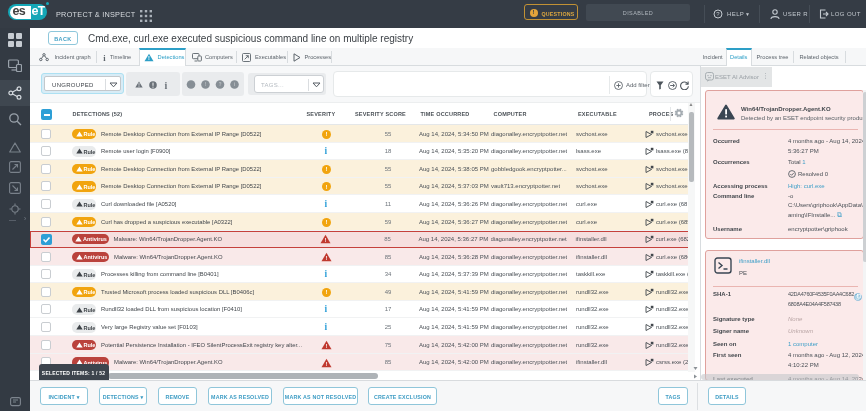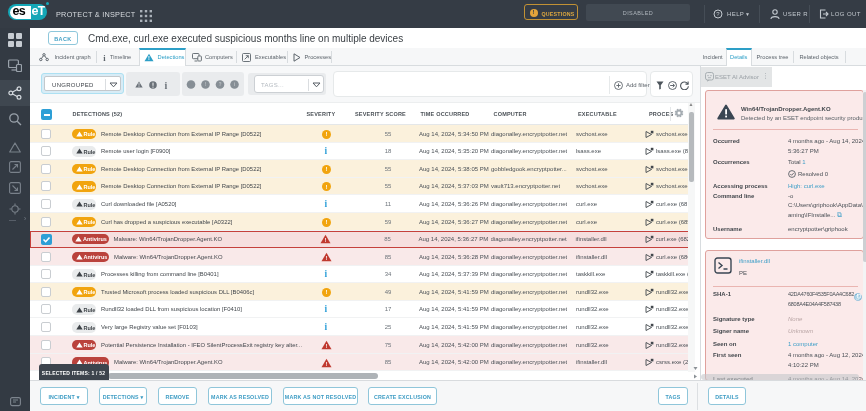--- a/index.html
+++ b/index.html
@@ -7,21 +7,21 @@
 .ab{position:absolute;}
 .tx{position:absolute;white-space:nowrap;}
 </style></head>
 <body>
 <div class="ab" style="left:0;top:0;width:866px;height:411px;overflow:hidden;">
 
 <div class="ab" style="left:0;top:0;width:866px;height:28px;background:#353c45;">
 
   <div class="ab" style="left:8px;top:4px;width:39px;height:16px;background:#14a7b7;border-radius:8px;overflow:hidden;">
     <div class="ab" style="left:1.5px;top:1.5px;width:21px;height:13px;background:#fff;border-radius:6.5px 0 0 6.5px;"></div>
-    <div class="tx" style="left:4.5px;top:0px;font-size:12.5px;font-weight:bold;color:#000000;letter-spacing:-0.8px;">es</div>
+    <div class="tx" style="left:4.5px;top:0px;font-size:12.5px;font-weight:bold;color:#404040;letter-spacing:-0.8px;">es</div>
     <div class="tx" style="left:23.5px;top:0px;font-size:12.5px;font-weight:bold;color:#fff;letter-spacing:-0.8px;">eT</div>
   </div>
   <div class="ab" style="left:46px;top:2px;width:3px;height:3px;border-radius:50%;background:#14a7b7;"></div>
   <div class="tx" style="left:56px;top:10px;font-size:7.3px;color:#d8dce0;letter-spacing:0.25px;">PROTECT &amp; INSPECT</div>
 
   <div class="ab" style="left:140px;top:8px;width:12px;height:12px;">
     <svg width="12" height="12">
           <g fill="#aab1b9">
     <rect x="0" y="0" width="2.4" height="2.4"></rect>
             <rect x="4.8" y="0" width="2.4" height="2.4"></rect>
@@ -128,21 +128,21 @@
     <rect x="0.6" y="0.6" width="9.8" height="8" rx="1.5"></rect>
           <path d="M3 3 h5 M3 5 h3"></path>
         </g>
       </svg>
 </div>
 
 <div class="ab" style="left:30px;top:28px;width:836px;height:20px;background:#fff;">
   <div class="ab" style="left:18px;top:3px;width:30px;height:14px;border:1px solid #8ec7db;border-radius:3px;background:#fff;">
     <div class="tx" style="left:0;top:4px;width:28px;text-align:center;font-size:5.5px;font-weight:bold;color:#43a1c6;letter-spacing:0.4px;">BACK</div>
   </div>
-  <div class="tx" style="left:58px;top:5px;font-size:10px;color:#3c4146;">Cmd.exe, curl.exe executed suspicious months line on multiple devices</div>
+  <div class="tx" style="left:58px;top:5px;font-size:10px;color:#3c4146;">Cmd.exe, curl.exe executed suspicious command line on multiple registry</div>
 </div>
 
 <div class="ab" style="left:30px;top:48px;width:836px;height:18px;background:#f6f7f8;border-bottom:1px solid #d8dcdf;"></div>
 
 <div class="ab" style="left:95.5px;top:51px;width:1px;height:12px;background:#d8dcdf;"></div>
 <svg width="10" height="9" style="position:absolute;left:39.0px;top:53px;">
       <g fill="none" stroke="#5c646b" stroke-width="1">
         <circle cx="1.8" cy="6.5" r="1.2"></circle>
         <circle cx="5" cy="1.8" r="1.2"></circle>
         <circle cx="8.2" cy="6.5" r="1.2"></circle>

